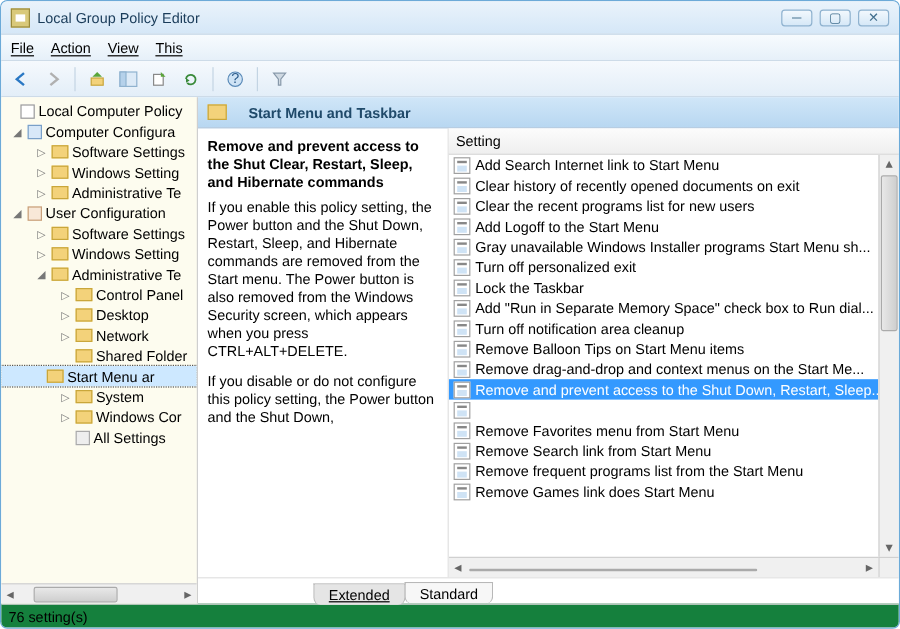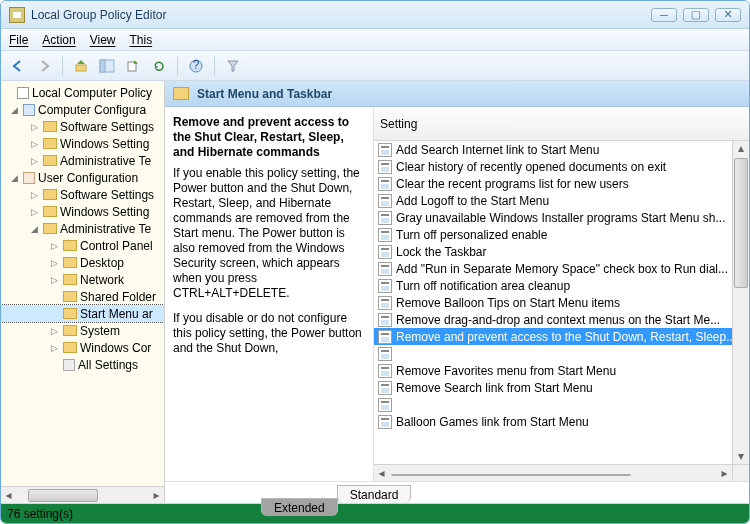--- a/index.html
+++ b/index.html
@@ -29,52 +29,52 @@
 .tree .exp { width:11px; text-align:center; color:#777; font-size:9px; display:inline-block;}
 .tree .fld { width:14px; height:11px; background:#f3d27a; border:1px solid #c9a63a; margin:0 3px; display:inline-block;}
 .tree .doc { width:12px; height:12px; background:#fff; border:1px solid #999; margin:0 3px; display:inline-block;}
 .tree .sel { background:#cde8ff; outline:1px dotted #555;}
 .tree-scroll { position:absolute; left:0; right:0; bottom:0; height:17px; background:#f0f0f0; border-top:1px solid #d0d0d0; display:flex;align-items:center;}
 .tree-scroll .thumb { width:70px; height:13px; background:linear-gradient(#e8e8e8,#cfcfcf); border:1px solid #aaa; border-radius:2px; margin-left:12px;}
 .tree-scroll .arr { width:15px; text-align:center; color:#666;}
 .tree-scroll .arr.right { margin-left:auto;}
 
 .rightpane { flex:1; display:flex; flex-direction:column; min-width:0;}
-.header { height:26px; background:linear-gradient(#d0e6f8,#b8d7f1); border-bottom:1px solid #a8c3db; display:flex; align-items:center; padding:0 8px; gap:8px;}
+.header { height:26px; background:linear-gradient(#d0e6f8,#b8d7f1); border-bottom:1px solid #a8c3db; display:flex; align-items:center; padding:0 8px; gap:18px;}
 .header .fld2 { width:16px; height:13px; background:#f3d27a; border:1px solid #c9a63a;}
 .header .title { font-weight:bold; color:#204a6a;}
 
 .contentrow { flex:1; display:flex; min-height:0; position:relative;}
 .desc { width:208px; padding:8px 8px 4px 8px; overflow:hidden;}
 .desc .dtitle { font-weight:bold; margin-bottom:6px; line-height:15px;}
 .desc .dbody { line-height:15px; }
 .desc p { margin-bottom:10px;}
 
 .settings { flex:1; display:flex; flex-direction:column; border-left:1px solid #e0e0e0; min-width:0;}
-.colhead { height:34px; border-bottom:1px solid #d5d5d5; background:linear-gradient(#fcfcfc,#efefef); display:flex; align-items:center; padding:0 6px;}
+.colhead { height:22px; border-bottom:1px solid #d5d5d5; background:linear-gradient(#fcfcfc,#efefef); display:flex; align-items:center; padding:0 6px;}
 .listwrap { flex:1; overflow:hidden; position:relative;}
 .list { position:absolute; inset:0 17px 17px 0; overflow:hidden;}
 .row { height:17px; display:flex; align-items:center; padding:0 4px; white-space:nowrap; cursor:default;}
 .row .ricon { width:14px; height:14px; border:1px solid #a0a0a0; background:#fff; margin-right:4px; position:relative; flex-shrink:0;}
 .row .ricon::before { content:""; position:absolute; left:2px; top:2px; width:8px; height:2px; background:#888;}
 .row .ricon::after { content:""; position:absolute; left:2px; top:6px; width:8px; height:5px; background:#cfe3f5;}
 .row.sel { background:#3399ff; color:#fff;}
 .vscroll { position:absolute; right:0; top:0; bottom:17px; width:17px; background:#f0f0f0; border-left:1px solid #d0d0d0; display:flex; flex-direction:column;}
 .vscroll .arr { height:15px; text-align:center; color:#666; line-height:15px;}
 .vscroll .track { flex:1; position:relative;}
 .vscroll .thumb { position:absolute; left:1px; right:1px; top:2px; height:130px; background:linear-gradient(90deg,#e8e8e8,#cfcfcf); border:1px solid #aaa; border-radius:2px;}
 .hscroll { position:absolute; left:0; right:17px; bottom:0; height:17px; background:#f0f0f0; border-top:1px solid #d0d0d0; display:flex;align-items:center;}
 .hscroll .arr { width:15px; text-align:center; color:#666;}
 .hscroll .track { flex:1; position:relative;}
 .hscroll .thumb { position:absolute; top:1px; bottom:1px; left:2px; width:240px; background:linear-gradient(#e8e8e8,#cfcfcf); border:1px solid #aaa; border-radius:2px;}
 .corner { position:absolute; right:0; bottom:0; width:17px; height:17px; background:#f0f0f0; border-left:1px solid #d0d0d0; border-top:1px solid #d0d0d0;}
 
 .tabs { height:22px; display:flex; align-items:flex-end; padding-left:96px; background:#fff; border-top:1px solid #e0e0e0;}
 .tab { padding:2px 12px 1px; border:1px solid #b8b8b8; border-bottom:none; border-radius:0 0 6px 6px; background:#f7f7f7; margin-right:-1px; cursor:default;}
-.tab.active { background:#a3a3a3; position:relative; top:13px;}
+.tab.active { background:#e5e5e5; position:relative; top:1px;text-decoration:underline;}
 
 .status { height:20px; background:#15803d; border-top:1px solid #d5d5d5; display:flex; align-items:center; padding:0 6px;}
 
 svg { display:block; }
 </style>
 </head>
 <body>
 
 <div class="titlebar">
   <span class="icon"></span>
@@ -205,21 +205,21 @@
     <div class="node" style="padding-left:48px">
         <span class="exp">▷</span>
         <span class="fld"></span>
         <span>Network</span>
       </div>
     <div class="node" style="padding-left:48px">
         <span class="exp"></span>
         <span class="fld"></span>
         <span>Shared Folder</span>
       </div>
-    <div class="node sel" style="padding-left:48px">
+    <div class="node sel" style="padding-left:24px">
         <span class="exp"></span>
         <span class="fld"></span>
         <span>Start Menu ar</span>
       </div>
     <div class="node" style="padding-left:48px">
         <span class="exp">▷</span>
         <span class="fld"></span>
         <span>System</span>
       </div>
     <div class="node" style="padding-left:48px">
@@ -273,21 +273,21 @@
               <div class="row">
                 <span class="ricon"></span>
                 <span>Add Logoff to the Start Menu</span>
               </div>
               <div class="row">
                 <span class="ricon"></span>
                 <span>Gray unavailable Windows Installer programs Start Menu sh...</span>
               </div>
               <div class="row">
                 <span class="ricon"></span>
-                <span>Turn off personalized enable</span>
+                <span>Turn off personalized exit</span>
               </div>
               <div class="row">
                 <span class="ricon"></span>
                 <span>Lock the Taskbar</span>
               </div>
               <div class="row">
                 <span class="ricon"></span>
                 <span>Add "Run in Separate Memory Space" check box to Run dial...</span>
               </div>
               <div class="row">
@@ -312,24 +312,25 @@
               <div class="row">
                 <span class="ricon"></span>
                 <span>Remove Favorites menu from Start Menu</span>
               </div>
               <div class="row">
                 <span class="ricon"></span>
                 <span>Remove Search link from Start Menu</span>
               </div>
               <div class="row">
                 <span class="ricon"></span>
-              </div>
-              <div class="row">
-                <span class="ricon"></span>
-                <span>Balloon Games link from Start Menu</span>
+                <span>Remove frequent programs list from the Start Menu</span>
+              </div>
+              <div class="row">
+                <span class="ricon"></span>
+                <span>Remove Games link does Start Menu</span>
               </div>
             </div>
           <div class="vscroll">
             <div class="arr">▴</div>
             <div class="track">
                 <div class="thumb"></div>
               </div>
             <div class="arr">▾</div>
           </div>
           <div class="hscroll">

